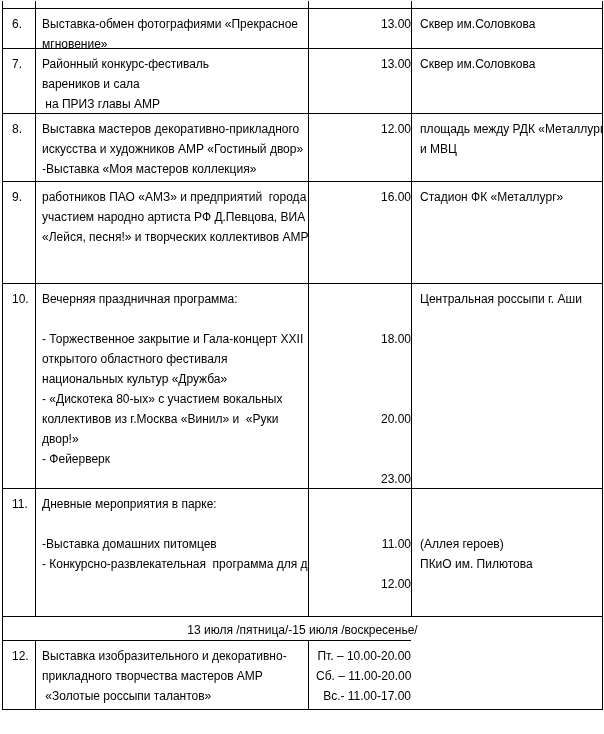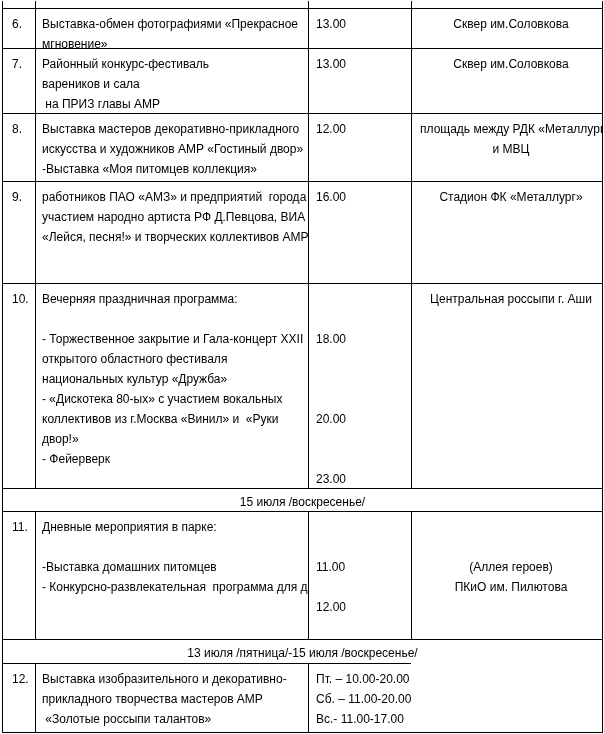--- a/index.html
+++ b/index.html
@@ -13,22 +13,22 @@
     box-sizing:border-box;
   }
   .tr { display:flex; box-sizing:border-box; }
   .td {
     box-sizing:border-box; border-left:1px solid #000; border-top:1px solid #000;
     padding-top:5px; overflow:hidden;
   }
   .sliver .td { border-top:none; padding-top:0; }
   .c1 { width:33px;  padding-left:9px; }
   .c2 { width:273px; padding-left:6px; }
-  .c3 { width:103px; padding-left:7px; }
-  .c4 { width:191px; padding-left:8px;text-align:center; }
+  .c3 { width:103px; padding-left:7px;text-align:right; }
+  .c4 { width:191px; padding-left:8px; }
   .hdrcell {
     width:600px; text-align:center; font-weight:bold; padding-left:0; padding-top:3px;
   }
   .ln {
     font-size:12px; line-height:20px; min-height:20px; white-space:pre;
   }
   .b { font-weight:normal; }
 </style>
 </head>
 <body>
@@ -75,21 +75,21 @@
     </div>
   </div>
 
   <div class="tr" style="height:68px">
     <div class="td c1">
       <div class="ln">8.</div>
     </div>
     <div class="td c2">
       <div class="ln">Выставка мастеров декоративно-прикладного</div>
       <div class="ln"><span>искусства и художников АМР </span><span class="b">«Гостиный двор»</span></div>
-      <div class="ln"><span>-Выставка </span><span class="b">«Моя питомцев коллекция»</span></div>
+      <div class="ln"><span>-Выставка </span><span class="b">«Моя мастеров коллекция»</span></div>
     </div>
     <div class="td c3">
       <div class="ln">12.00</div>
     </div>
     <div class="td c4">
       <div class="ln">площадь между РДК «Металлург»</div>
       <div class="ln">и МВЦ</div>
     </div>
   </div>
 
@@ -135,25 +135,20 @@
       <div class="ln">20.00</div>
       <div class="ln"></div>
       <div class="ln"></div>
       <div class="ln">23.00</div>
     </div>
     <div class="td c4">
       <div class="ln">Центральная россыпи г. Аши</div>
     </div>
   </div>
 
-  <div class="tr" style="height:23px">
-    <div class="td hdrcell">
-      <div class="ln b">15 июля /воскресенье/</div>
-    </div>
-  </div>
 
   <div class="tr" style="height:128px">
     <div class="td c1">
       <div class="ln">11.</div>
     </div>
     <div class="td c2">
       <div class="ln b">Дневные мероприятия в парке:</div>
       <div class="ln"></div>
       <div class="ln">-Выставка домашних питомцев</div>
       <div class="ln">- Конкурсно-развлекательная  программа для детей</div>

